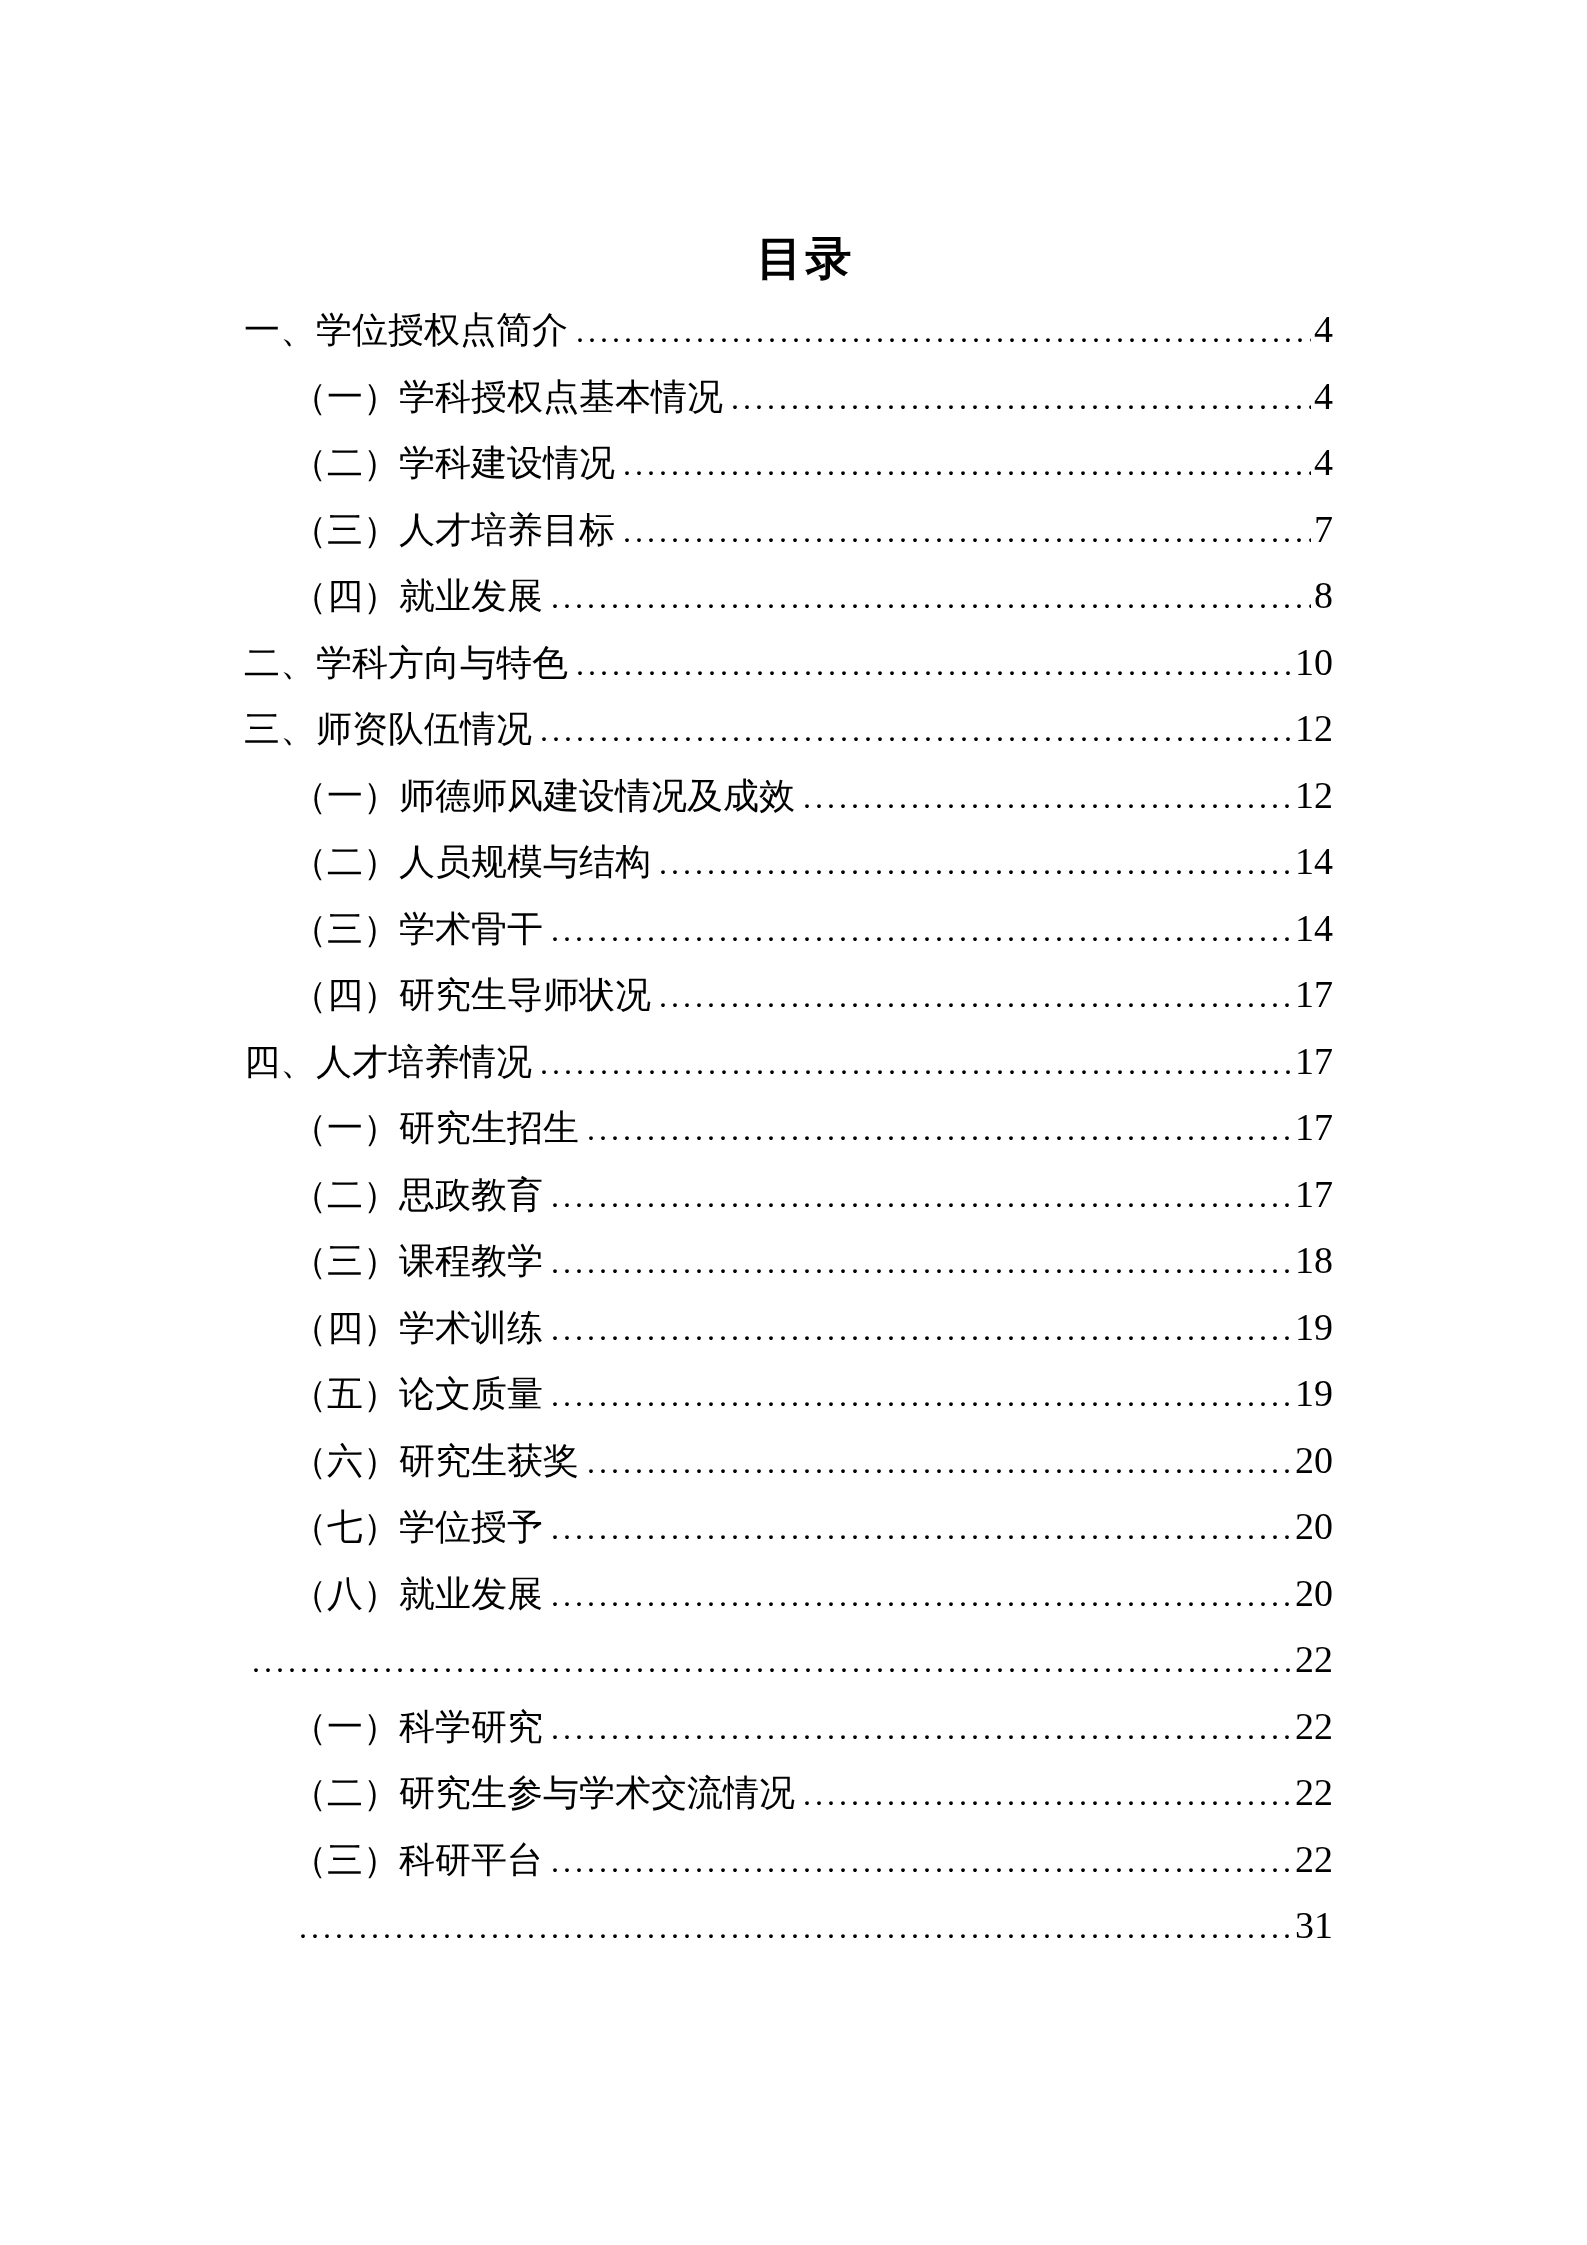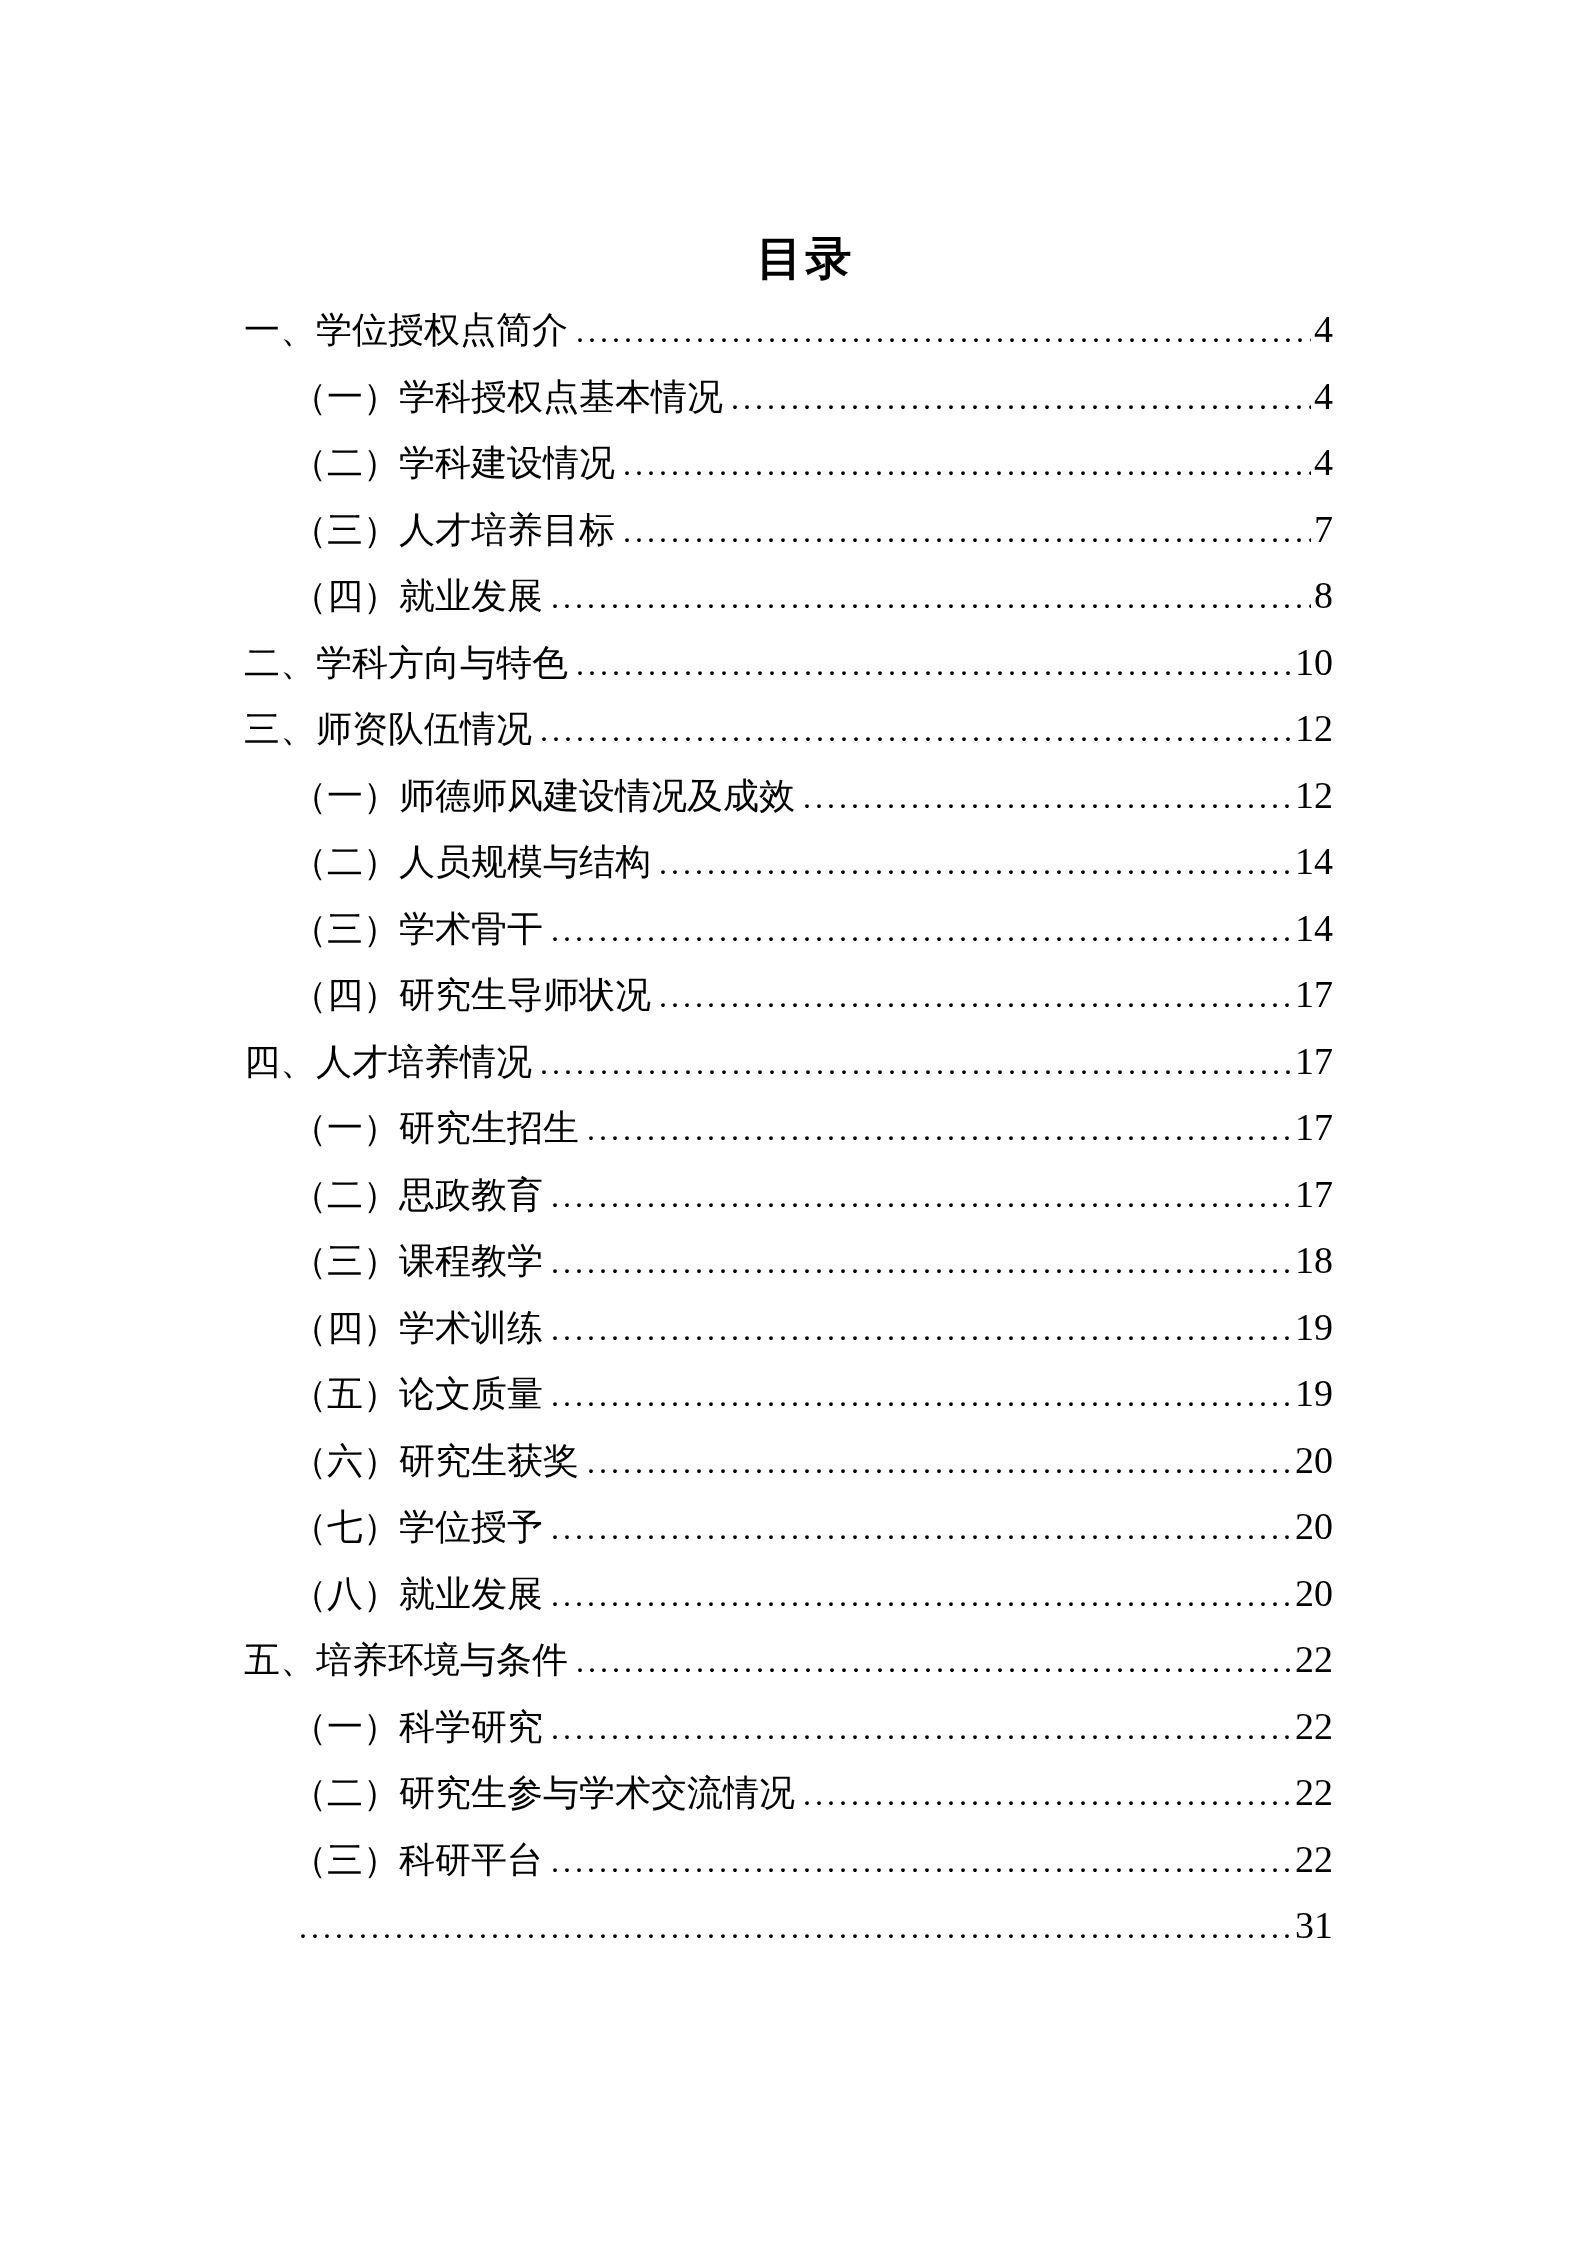--- a/index.html
+++ b/index.html
@@ -169,21 +169,20 @@
     <span class="toc-label">（七）学位授予</span>
     <span class="toc-dots"></span>
     <span class="toc-page">20</span>
   </li>
     <li class="toc-row lvl2">
     <span class="toc-label">（八）就业发展</span>
     <span class="toc-dots"></span>
     <span class="toc-page">20</span>
   </li>
     <li class="toc-row lvl1">
-    <span class="toc-label">五、培养环境与条件</span>
     <span class="toc-dots"></span>
     <span class="toc-page">22</span>
   </li>
     <li class="toc-row lvl2">
     <span class="toc-label">（一）科学研究</span>
     <span class="toc-dots"></span>
     <span class="toc-page">22</span>
   </li>
     <li class="toc-row lvl2">
     <span class="toc-label">（二）研究生参与学术交流情况</span>

